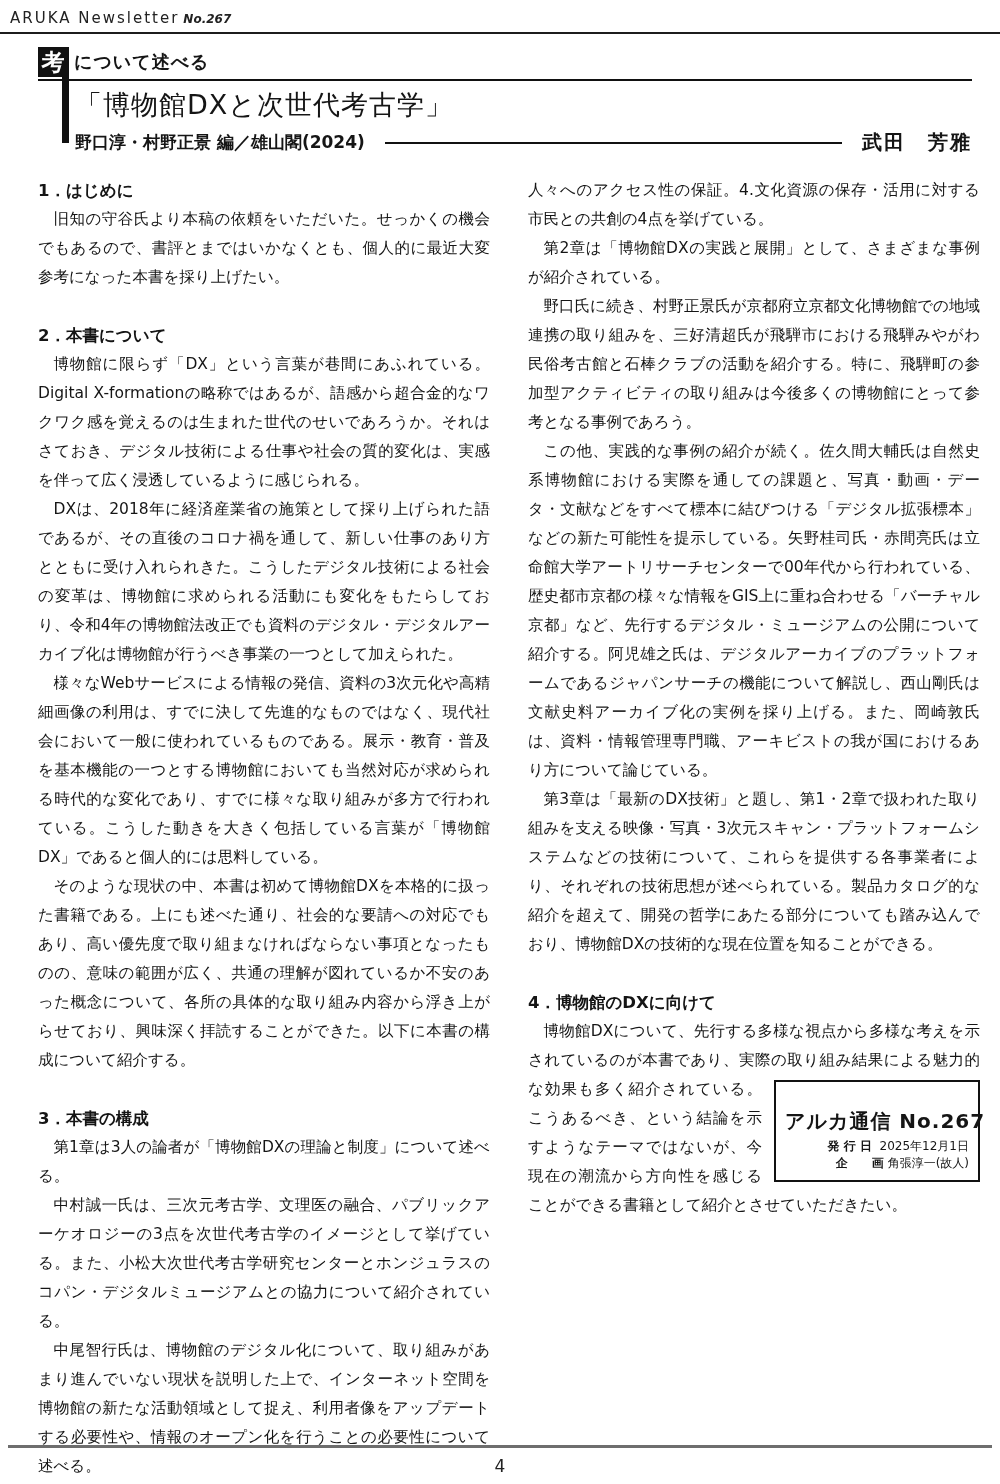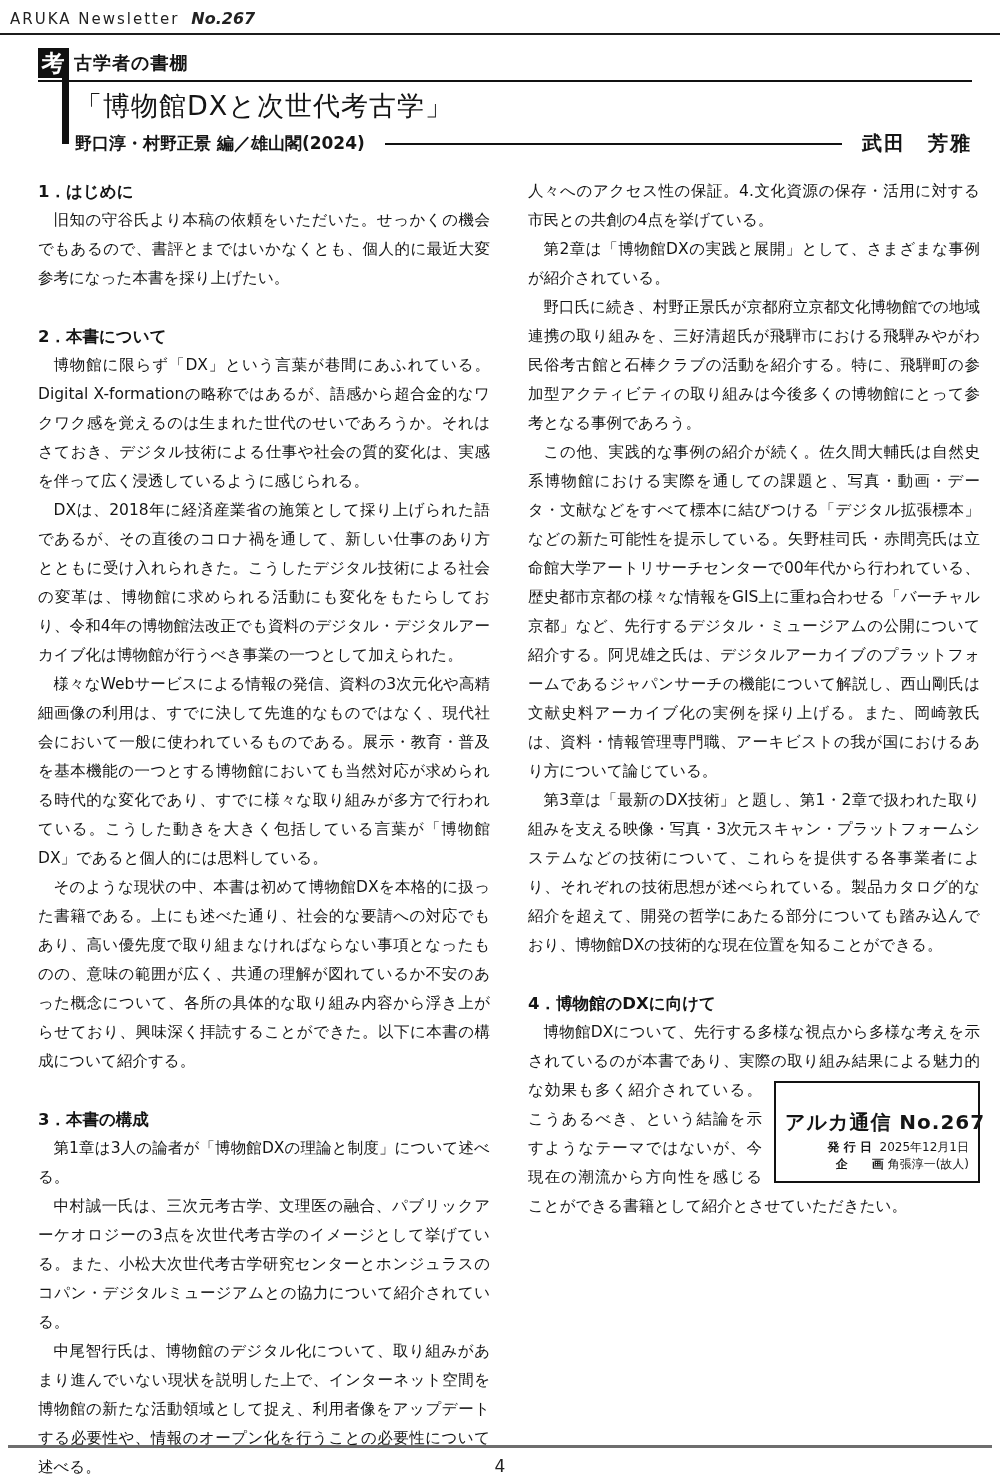--- a/index.html
+++ b/index.html
@@ -11,27 +11,27 @@
     background: #ffffff;
     font-family: "DejaVu Sans", "Liberation Sans", sans-serif;
     color: #151515;
     overflow: hidden;
   }
 
   
   .masthead {
     display: flex;
     align-items: baseline;
-    gap: 12px;
+    gap: 4px;
     padding: 9px 12px 5px 10px;
     border-bottom: 2px solid #1c1c1c;
     text-align: right;
   }
   .mast-title { font-size: 15px; letter-spacing: 2px; color: #222; }
-  .mast-issue { font-size: 16px; font-style: italic; font-weight: bold; color: #222; }
+  .mast-issue { font-size: 12px; font-style: italic; font-weight: bold; color: #222; }
 
   
   .article-head { position: relative; margin: 13px 28px 0 38px; }
   .vbar { position: absolute; left: 24px; top: 0; width: 7px; height: 96px; background: #111; }
   .kicker-row {
     display: flex; align-items: center;
     border-bottom: 2px solid #111;
     padding-bottom: 2px;
     position: relative; z-index: 1;
   }
@@ -83,21 +83,21 @@
 
   <header class="masthead">
     <span class="mast-title">ARUKA Newsletter</span>
     <span class="mast-issue">No.267</span>
   </header>
 
   <div class="article-head">
     <div class="vbar"></div>
     <div class="kicker-row">
       <span class="badge">考</span>
-      <span class="kicker-label">古学者の書棚</span>
+      <span class="kicker-label">について述べる</span>
     </div>
     <h1 class="book-title">「博物館DXと次世代考古学」</h1>
     <div class="credit-row">
       <span class="credit">野口淳・村野正景 編／雄山閣(2024)</span>
       <span class="credit-rule"></span>
       <span class="reviewer">武田　芳雅</span>
     </div>
   </div>
 
   <div class="body-cols">

